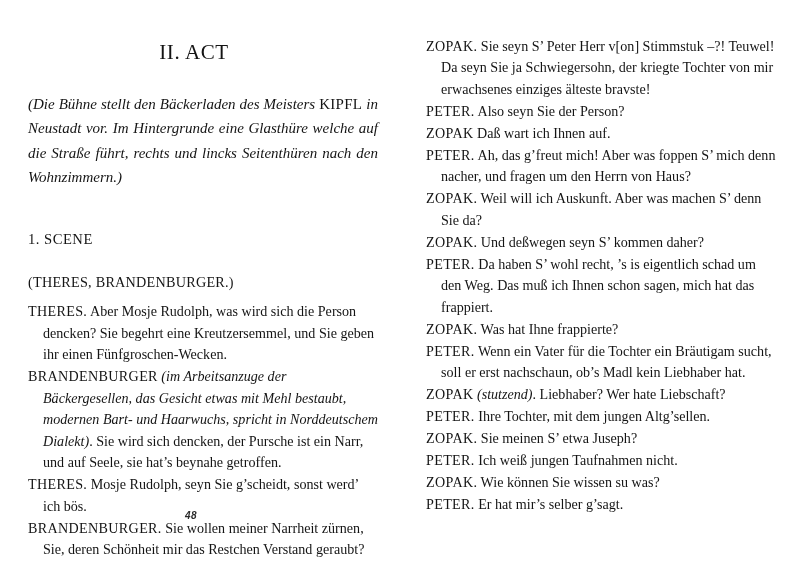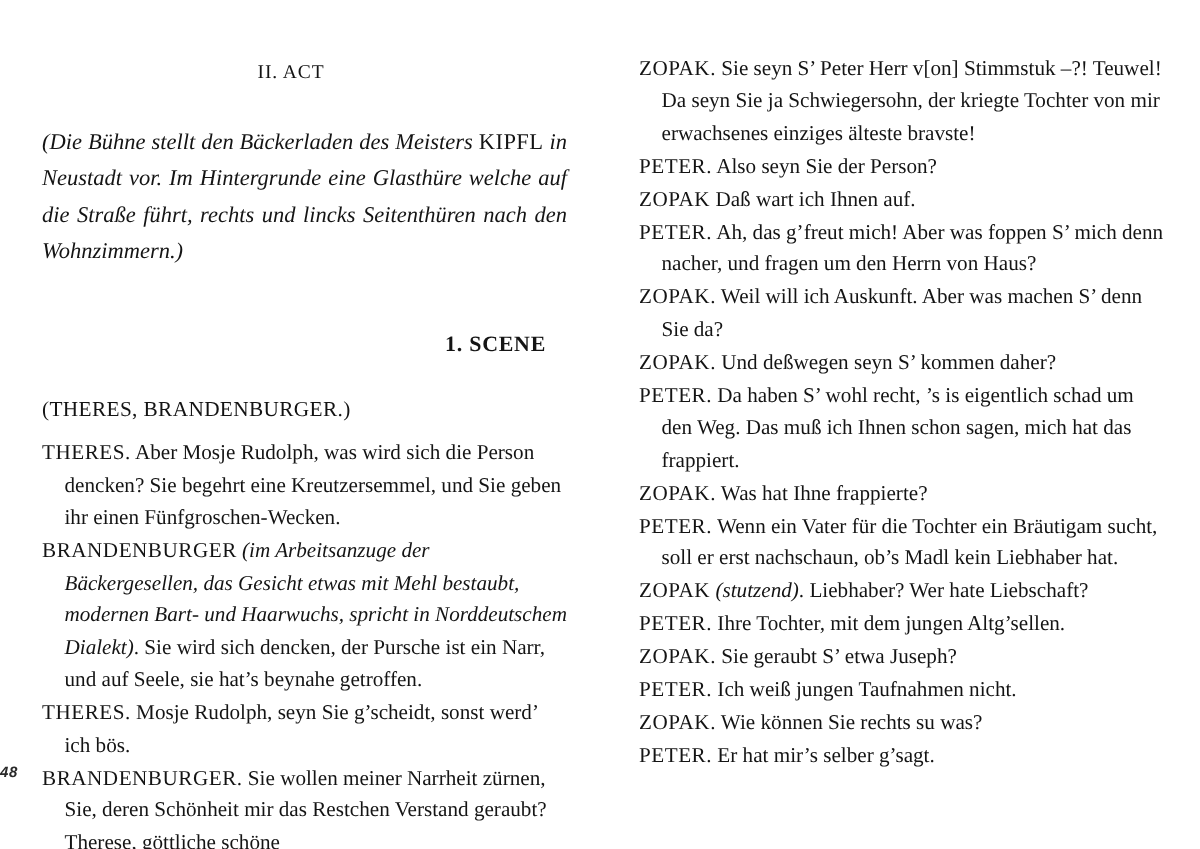--- a/index.html
+++ b/index.html
@@ -35,33 +35,33 @@
     padding: 36px 22px 0 28px;
   }
   .col-right {
     width: 400px;
     padding: 36px 22px 0 26px;
   }
 
   
   .act-heading {
     text-align: center;
-    font-size: 13px;
+    font-size: 21px;
     letter-spacing: 0.6px;
     margin: 4px 0 0 0;
     padding-right: 18px;
     font-weight: 400;
   }
   .scene-heading {
-    text-align: right;
+    text-align: left;
     font-size: 14.6px;
     letter-spacing: 0.5px;
     margin: 0;
     padding-right: 14px;
-    font-weight: 700;
+    font-weight: 400;
   }
 
   
   .stage-direction {
     font-style: italic;
     font-size: 15px;
     line-height: 1.62;
     text-align: justify;
     margin: 27px 0 0 0;
   }
@@ -112,20 +112,21 @@
     font-size: 10px;
     font-weight: bold;
     font-family: "Liberation Sans", sans-serif;
     color: #2a2a2a;
     letter-spacing: 0.4px;
   }
   .folio-left {
     left: 0;
     right: 18px;
     top: 510px;
+    text-align: center;
     font-style: italic;
   }
   .folio-right {
     left: 400px;
     right: 14px;
     top: 510px;
     text-align: center;
   }
 </style>
 </head>
@@ -169,23 +170,23 @@
           <p class="speech"><span class="speaker">PETER.</span><span> Also seyn Sie der Person?</span></p>
           <p class="speech"><span class="speaker">ZOPAK</span><span> Daß wart ich Ihnen auf.</span></p>
           <p class="speech"><span class="speaker">PETER.</span><span> Ah, das g’freut mich! Aber was foppen S’ mich denn nacher, und fragen um den Herrn von Haus?</span></p>
           <p class="speech"><span class="speaker">ZOPAK.</span><span> Weil will ich Auskunft. Aber was machen S’ denn Sie da?</span></p>
           <p class="speech"><span class="speaker">ZOPAK.</span><span> Und deßwegen seyn S’ kommen daher?</span></p>
           <p class="speech"><span class="speaker">PETER.</span><span> Da haben S’ wohl recht, ’s is eigentlich schad um den Weg. Das muß ich Ihnen schon sagen, mich hat das frappiert.</span></p>
           <p class="speech"><span class="speaker">ZOPAK.</span><span> Was hat Ihne frappierte?</span></p>
           <p class="speech"><span class="speaker">PETER.</span><span> Wenn ein Vater für die Tochter ein Bräutigam sucht, soll er erst nachschaun, ob’s Madl kein Liebhaber hat.</span></p>
           <p class="speech"><span class="speaker">ZOPAK</span><em class="stage-inline"> (stutzend)</em><span>. Liebhaber? Wer hate Liebschaft?</span></p>
           <p class="speech"><span class="speaker">PETER.</span><span> Ihre Tochter, mit dem jungen Altg’sellen.</span></p>
-          <p class="speech"><span class="speaker">ZOPAK.</span><span> Sie geraubt S’ etwa Juseph?</span></p>
+          <p class="speech"><span class="speaker">ZOPAK.</span><span> Sie meinen S’ etwa Juseph?</span></p>
           <p class="speech"><span class="speaker">PETER.</span><span> Ich weiß jungen Taufnahmen nicht.</span></p>
-          <p class="speech"><span class="speaker">ZOPAK.</span><span> Wie können Sie rechts su was?</span></p>
+          <p class="speech"><span class="speaker">ZOPAK.</span><span> Wie können Sie wissen su was?</span></p>
           <p class="speech"><span class="speaker">PETER.</span><span> Er hat mir’s selber g’sagt.</span></p>
         </div>
 
       <div class="folio folio-right">73</div>
     </div>
 
   </div>
 </div>
 
 </body></html>

